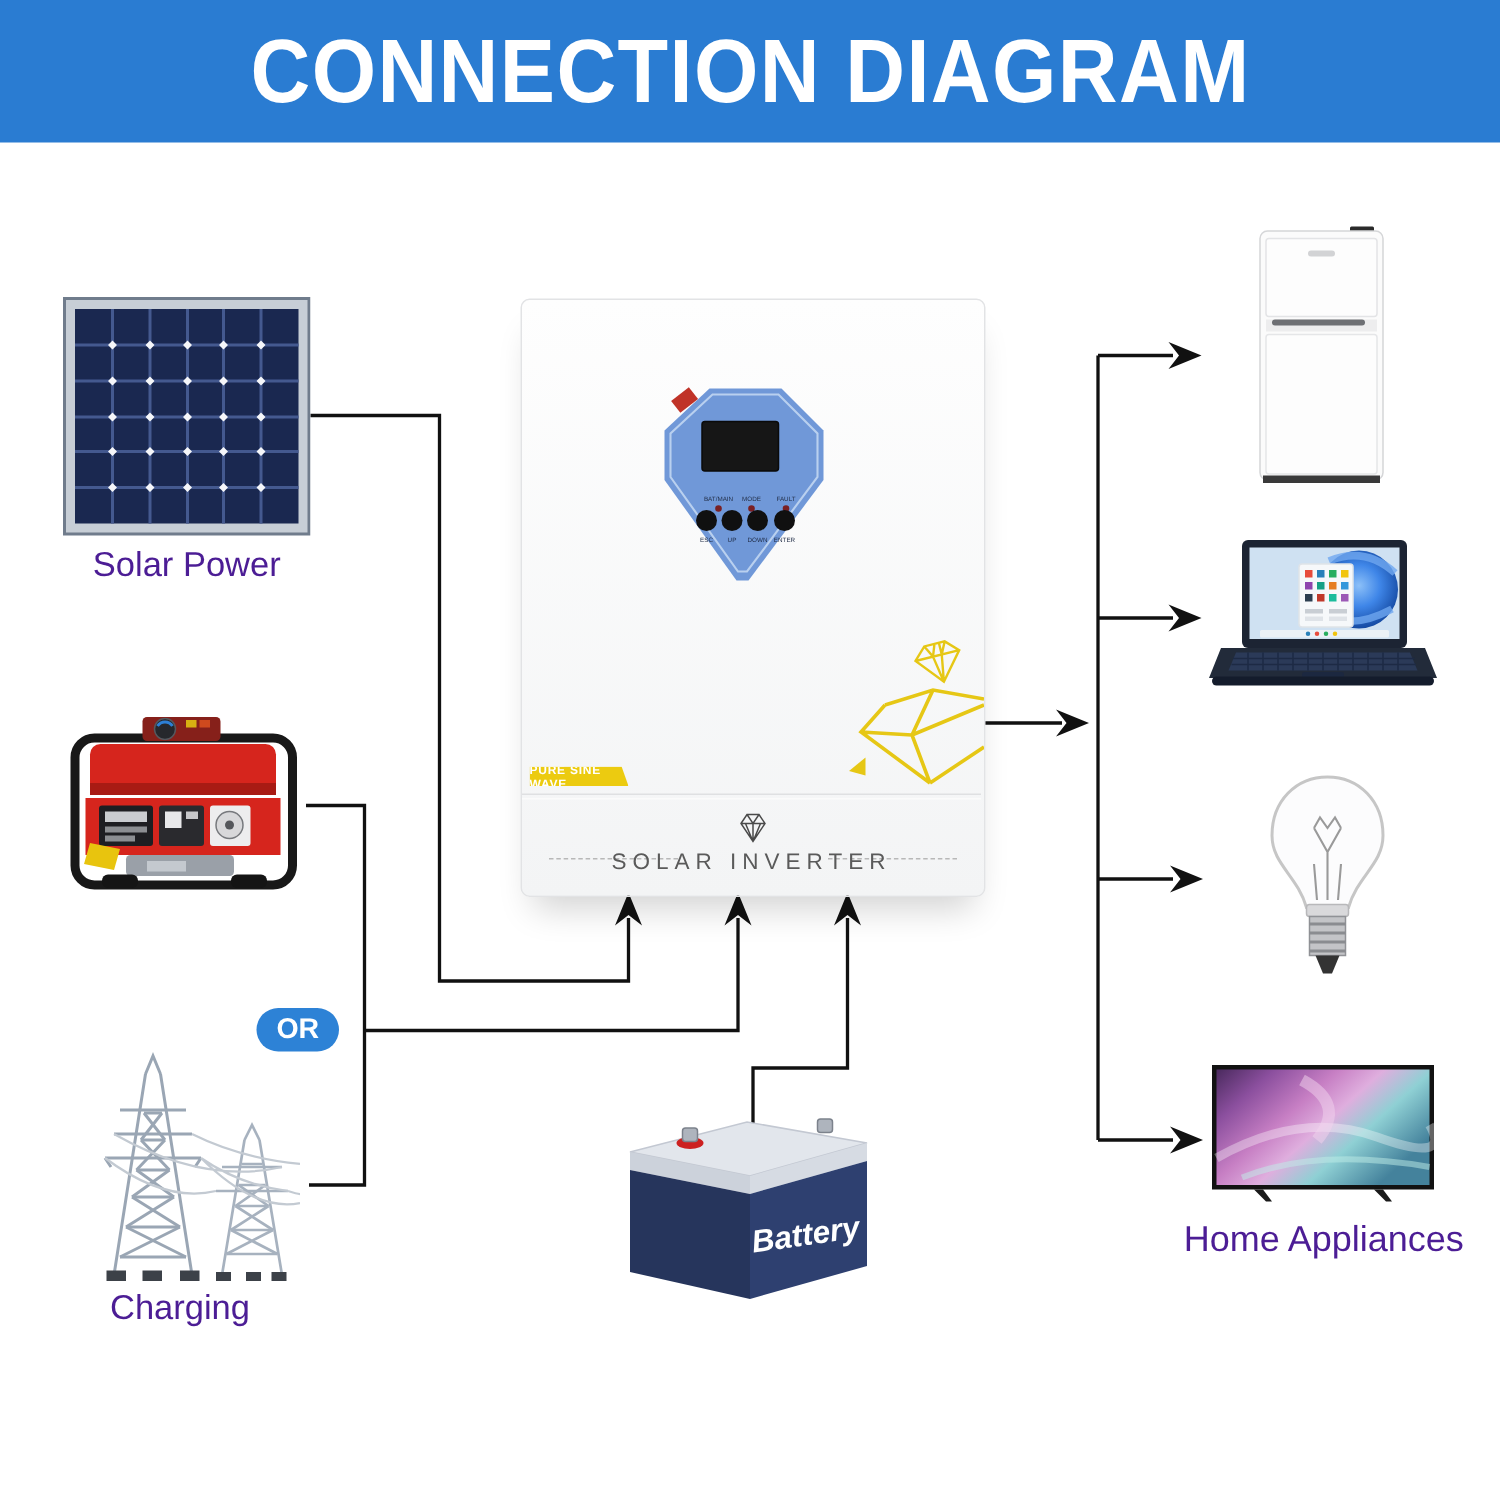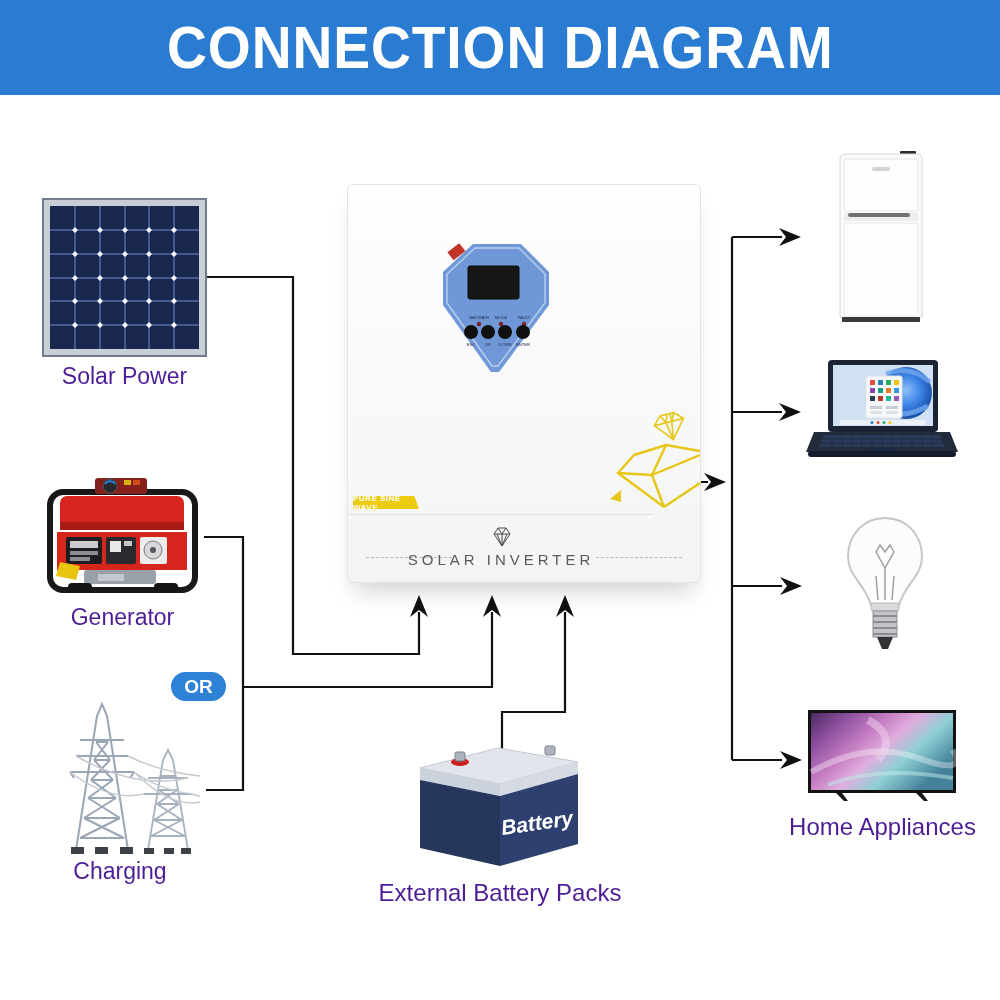--- a/index.html
+++ b/index.html
@@ -21,23 +21,23 @@
   #or-badge{left:171px;top:672px;width:55px;height:29px;background:#2d82d6;border-radius:15px;
             display:flex;align-items:center;justify-content:center;color:#fff;
             font-weight:bold;font-size:19px;z-index:4;}
 
   
   #lines{left:0;top:0;width:1000px;height:1000px;z-index:1;pointer-events:none;}
   #lines path.wire{stroke:#111;stroke-width:2.2;fill:none;}
   #lines path.head{fill:#111;stroke:none;}
 
   
-  #inverter{left:347px;top:184px;width:308px;height:397px;background:linear-gradient(180deg,#fefefe,#f3f4f5);
+  #inverter{left:347px;top:199px;width:308px;height:397px;background:linear-gradient(180deg,#fefefe,#f3f4f5);
             border:1px solid #e2e3e5;border-radius:6px;z-index:2;
-            box-shadow:0 16px 22px -8px rgba(0,0,0,.18);padding-left:44px;}
+            box-shadow:0 16px 22px -8px rgba(0,0,0,.18);}
   #psw-badge{left:5px;top:311px;width:66px;height:13px;background:#eccb10;
              clip-path:polygon(0 0,93% 0,100% 100%,0 100%);
              display:flex;align-items:center;justify-content:center;}
   #psw-badge span{color:#fff;font-size:8px;font-weight:bold;letter-spacing:.5px;}
   #inv-sep{left:0;top:329px;width:306px;height:2px;border-top:1px solid #dfe0e2;border-bottom:1px solid #fbfbfb;}
   #inv-brand{left:0;top:366px;width:306px;text-align:center;font-size:15px;color:#5a5a5a;letter-spacing:4px;}
   .inv-dash{top:372px;width:86px;border-top:1px dashed #b8b8b8;}
 
   .devz{z-index:2;}
 </style>
@@ -103,21 +103,20 @@
     <rect x="84" y="75" width="8" height="5" fill="#c8c8ca"></rect>
     <rect x="100" y="71" width="27" height="27" rx="2" fill="#ededee"></rect>
     <circle cx="113" cy="84" r="9" fill="#d8d8da" stroke="#77797d"></circle>
     <circle cx="113" cy="84" r="3" fill="#55575b"></circle>
     <polygon points="20,96 40,100 36,114 16,110" fill="#e8c40e"></polygon>
     <rect x="44" y="104" width="72" height="14" rx="3" fill="#9aa0a8"></rect>
     <rect x="58" y="108" width="26" height="7" fill="#c4c9cf"></rect>
     <rect x="28" y="117" width="24" height="9" rx="4" fill="#141414"></rect>
     <rect x="114" y="117" width="24" height="9" rx="4" fill="#141414"></rect>
   </svg>
-  <div class="abs label" style="left:40px;top:604px;width:165px;">Generator</div>
 
   <div id="or-badge" class="abs">
     <span>OR</span>
   </div>
 
   <svg class="abs devz" style="left:40px;top:698px;" width="160" height="160" viewBox="0 0 160 160">
     <g stroke="#9aa6b4" stroke-width="2" fill="none">
       <path d="M36,152 L57,18 M88,152 L67,18 M57,18 L62,6 L67,18"></path>
       <path d="M40,140 H84 M44,120 H80 M48,100 H76 M51,82 H73 M54,62 H70 M56,44 H68"></path>
       <path d="M40,140 L80,120 M84,140 L44,120 M44,120 L76,100 M80,120 L48,100 M48,100 L73,82 M76,100 L51,82 M51,82 L70,62 M73,82 L54,62 M54,62 L68,44 M70,62 L56,44"></path>
@@ -202,21 +201,20 @@
     <polygon points="12,30 90,10 170,24 92,46" fill="#e2e6ec" stroke="#c3c8d2"></polygon>
     <polygon points="12,30 92,46 92,58 12,42" fill="#ccd2db"></polygon>
     <polygon points="92,46 170,24 170,36 92,58" fill="#d6dbe3"></polygon>
     <polygon points="12,42 92,58 92,128 12,110" fill="#26355c"></polygon>
     <polygon points="92,58 170,36 170,106 92,128" fill="#2e4070"></polygon>
     <ellipse cx="52" cy="24" rx="9" ry="4" fill="#cc2020"></ellipse>
     <rect x="47" y="14" width="10" height="9" rx="2" fill="#aeb4bd" stroke="#7c828c"></rect>
     <rect x="137" y="8" width="10" height="9" rx="2" fill="#aeb4bd" stroke="#7c828c"></rect>
     <text x="130" y="92" font-size="21" font-weight="bold" font-style="italic" fill="#ffffff" text-anchor="middle" transform="rotate(-8 130 92)" font-family="Liberation Sans,sans-serif">Battery</text>
   </svg>
-  <div class="abs label" style="left:350px;top:879px;width:300px;font-size:24px;">External Battery Packs</div>
 
   <svg class="abs devz" style="left:838px;top:150px;" width="88" height="178" viewBox="0 0 88 178">
     <rect x="62" y="1" width="16" height="5" rx="1" fill="#2a2a2a"></rect>
     <rect x="2" y="4" width="82" height="166" rx="5" fill="#fbfbfb" stroke="#d5d6d8"></rect>
     <rect x="6" y="9" width="74" height="52" rx="2" fill="#fdfdfd" stroke="#e3e4e6"></rect>
     <rect x="34" y="17" width="18" height="4" rx="2" fill="#d2d3d5"></rect>
     <rect x="6" y="63" width="74" height="8" fill="#ededee"></rect>
     <rect x="10" y="63" width="62" height="4" rx="2" fill="#6e7074"></rect>
     <rect x="6" y="73" width="74" height="93" rx="2" fill="#fdfdfd" stroke="#e5e6e8"></rect>
     <rect x="4" y="167" width="78" height="5" fill="#3a3a3a"></rect>

